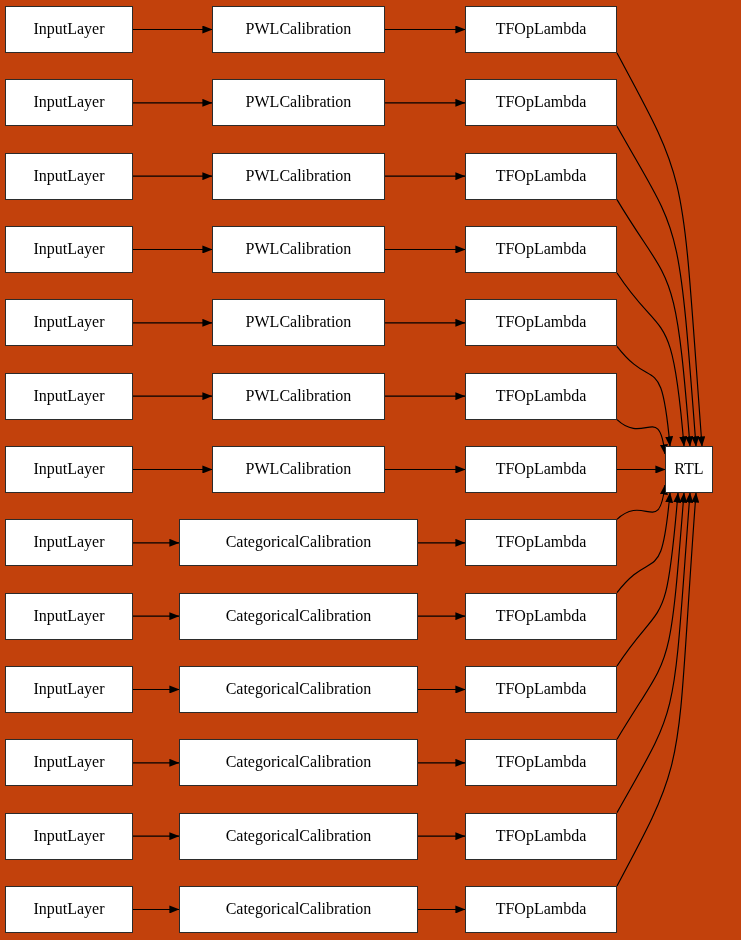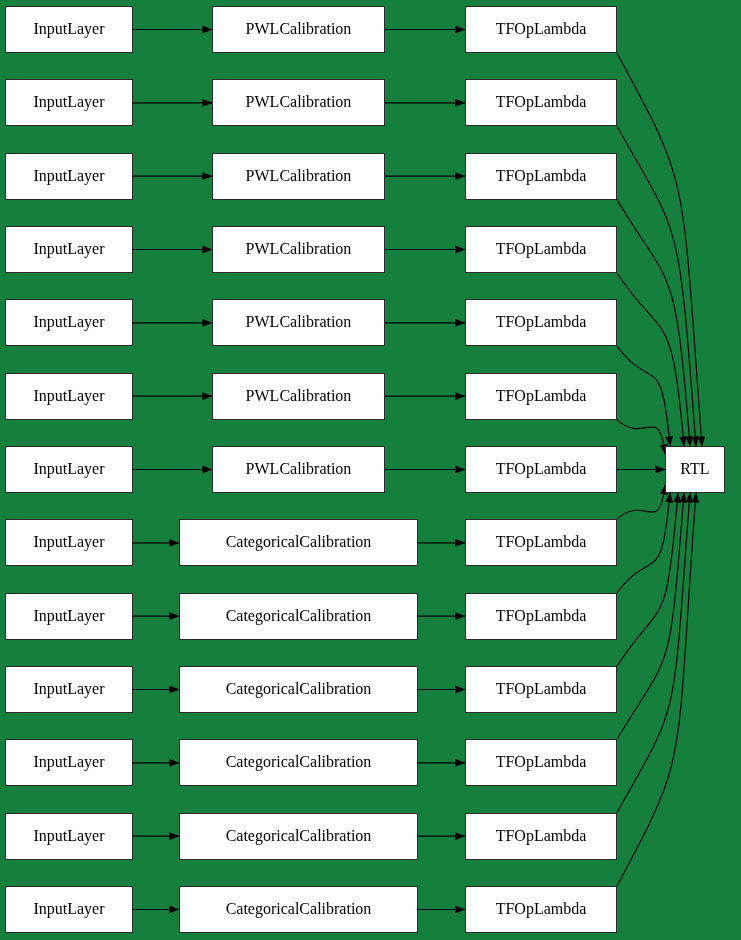--- a/index.html
+++ b/index.html
@@ -10,21 +10,21 @@
   body {
     width: 741px;
     height: 940px;
     font-family: "Liberation Serif", "DejaVu Serif", serif;
     overflow: hidden;
   }
   #graph {
     position: relative;
     width: 741px;
     height: 940px;
-    background: #15803d;
+    background: #c2410c;
   }
   #edges {
     position: absolute;
     left: 0;
     top: 0;
     width: 741px;
     height: 940px;
     pointer-events: none;
   }
   .node {
@@ -209,17 +209,17 @@
       </div>
       <div class="node" style="left: 5px; top: 885.96px; width: 128px; height: 47px;">
         <span class="node-label">InputLayer</span>
       </div>
       <div class="node" style="left: 179px; top: 885.96px; width: 239px; height: 47px;">
         <span class="node-label">CategoricalCalibration</span>
       </div>
       <div class="node" style="left: 465px; top: 885.96px; width: 152px; height: 47px;">
         <span class="node-label">TFOpLambda</span>
       </div>
-      <div class="node" style="left: 665px; top: 446px; width: 60px; height: 47px;">
+      <div class="node" style="left: 665px; top: 446px; width: 48px; height: 47px;">
         <span class="node-label">RTL</span>
       </div>
     </div>
 </div>
 
 </body></html>

